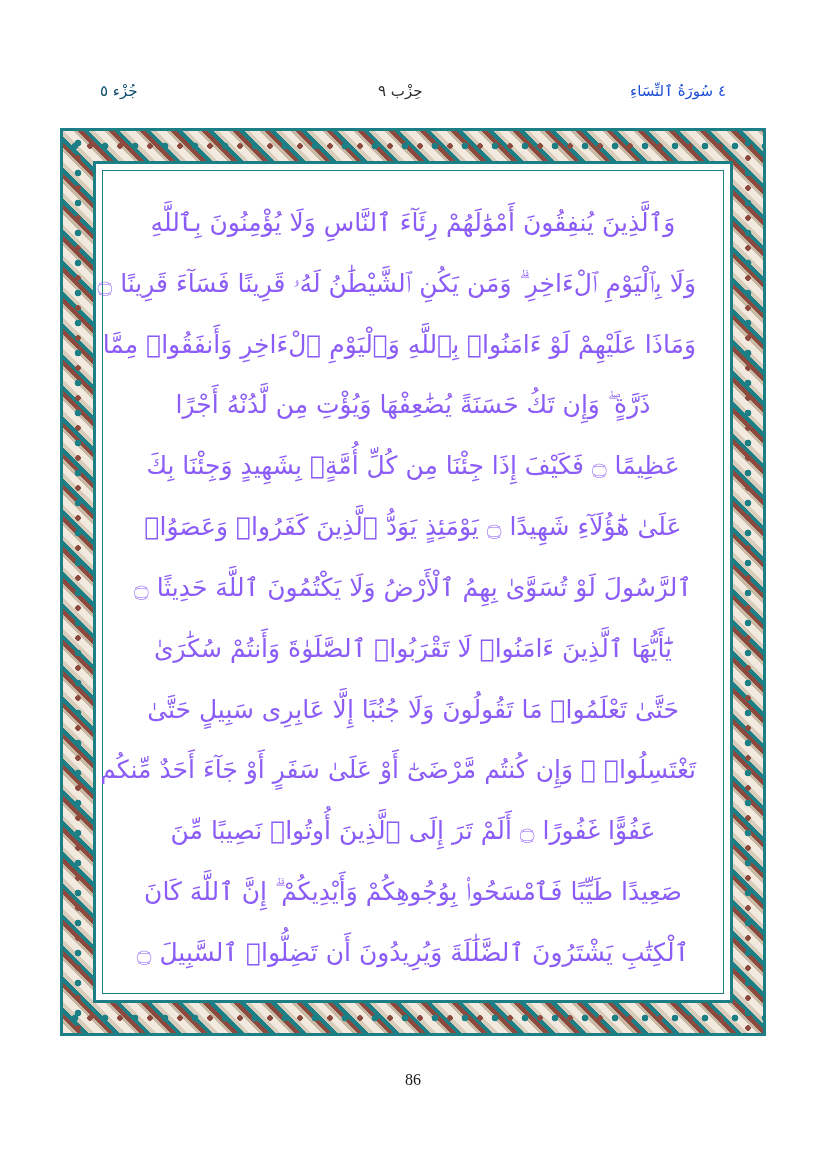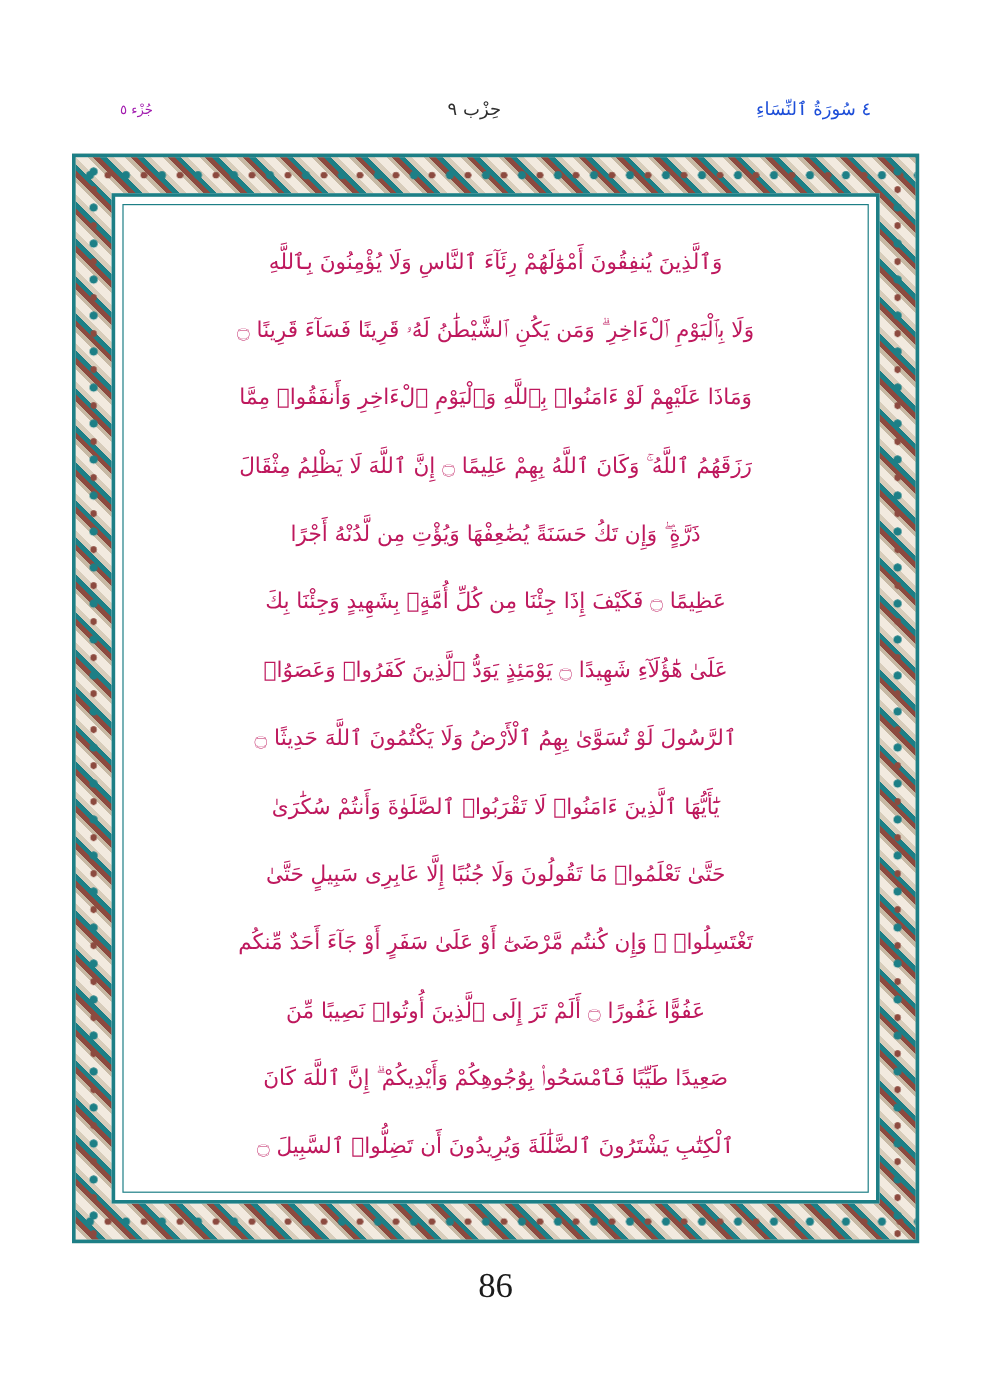--- a/index.html
+++ b/index.html
@@ -42,22 +42,22 @@
     color: #1d4ed8;
     white-space: nowrap;
   }
   .header .hizb {
     font-size: 15px;
     color: #2f2f2f;
     white-space: nowrap;
     margin-left: 33px;
   }
   .header .juz {
-    font-size: 11px;
-    color: #a21caf;
+    font-size: 15px;
+    color: #0c4a6e;
     white-space: nowrap;
   }
 
   
   .frame-outer {
     position: absolute;
     top: 128px;
     left: 60px;
     width: 706px;
     height: 908px;
@@ -144,37 +144,37 @@
     text-align: center;
     color: #1b1b1b;
     font-family: "DejaVu Sans", "Liberation Sans", sans-serif;
     display: flex;
     flex-direction: column;
     justify-content: space-between;
     box-sizing: border-box;
     padding: 0 4px;
   }
   .line {
-    font-size: 18px;
+    font-size: 25px;
     line-height: 1.05;
     white-space: nowrap;
     direction: rtl;
     unicode-bidi: isolate;
-    color: #be185d;
+    color: #8b5cf6;
     letter-spacing: 0px;
   }
 
   
   .page-number {
     position: absolute;
     bottom: 68px;
     left: 0;
     right: 0;
     text-align: center;
-    font-size: 29px;
+    font-size: 16px;
     color: #1b1b1b;
     font-family: "Liberation Serif", serif;
   }
 </style>
 </head>
 <body>
 
 <div class="page">
 
   <div class="header">
@@ -187,21 +187,20 @@
     <div class="band-dots"></div>
     <div class="band-dots-v"></div>
 
     <div class="frame-mat">
       <div class="frame-inner-line"></div>
 
       <div class="text-area">
         <div class="line">وَٱلَّذِينَ يُنفِقُونَ أَمْوَٰلَهُمْ رِئَآءَ ٱلنَّاسِ وَلَا يُؤْمِنُونَ بِٱللَّهِ</div>
         <div class="line">وَلَا بِٱلْيَوْمِ ٱلْءَاخِرِ ۗ وَمَن يَكُنِ ٱلشَّيْطَٰنُ لَهُۥ قَرِينًا فَسَآءَ قَرِينًا ۝</div>
         <div class="line">وَمَاذَا عَلَيْهِمْ لَوْ ءَامَنُوا۟ بِٱللَّهِ وَٱلْيَوْمِ ٱلْءَاخِرِ وَأَنفَقُوا۟ مِمَّا</div>
-        <div class="line">رَزَقَهُمُ ٱللَّهُ ۚ وَكَانَ ٱللَّهُ بِهِمْ عَلِيمًا ۝ إِنَّ ٱللَّهَ لَا يَظْلِمُ مِثْقَالَ</div>
         <div class="line">ذَرَّةٍ ۖ وَإِن تَكُ حَسَنَةً يُضَٰعِفْهَا وَيُؤْتِ مِن لَّدُنْهُ أَجْرًا</div>
         <div class="line">عَظِيمًا ۝ فَكَيْفَ إِذَا جِئْنَا مِن كُلِّ أُمَّةٍۭ بِشَهِيدٍ وَجِئْنَا بِكَ</div>
         <div class="line">عَلَىٰ هَٰٓؤُلَآءِ شَهِيدًا ۝ يَوْمَئِذٍ يَوَدُّ ٱلَّذِينَ كَفَرُوا۟ وَعَصَوُا۟</div>
         <div class="line">ٱلرَّسُولَ لَوْ تُسَوَّىٰ بِهِمُ ٱلْأَرْضُ وَلَا يَكْتُمُونَ ٱللَّهَ حَدِيثًا ۝</div>
         <div class="line">يَٰٓأَيُّهَا ٱلَّذِينَ ءَامَنُوا۟ لَا تَقْرَبُوا۟ ٱلصَّلَوٰةَ وَأَنتُمْ سُكَٰرَىٰ</div>
         <div class="line">حَتَّىٰ تَعْلَمُوا۟ مَا تَقُولُونَ وَلَا جُنُبًا إِلَّا عَابِرِى سَبِيلٍ حَتَّىٰ</div>
         <div class="line">تَغْتَسِلُوا۟ ۚ وَإِن كُنتُم مَّرْضَىٰٓ أَوْ عَلَىٰ سَفَرٍ أَوْ جَآءَ أَحَدٌ مِّنكُم</div>
         <div class="line">عَفُوًّا غَفُورًا ۝ أَلَمْ تَرَ إِلَى ٱلَّذِينَ أُوتُوا۟ نَصِيبًا مِّنَ</div>
         <div class="line">صَعِيدًا طَيِّبًا فَٱمْسَحُوا۟ بِوُجُوهِكُمْ وَأَيْدِيكُمْ ۗ إِنَّ ٱللَّهَ كَانَ</div>
         <div class="line">ٱلْكِتَٰبِ يَشْتَرُونَ ٱلضَّلَٰلَةَ وَيُرِيدُونَ أَن تَضِلُّوا۟ ٱلسَّبِيلَ ۝</div>

